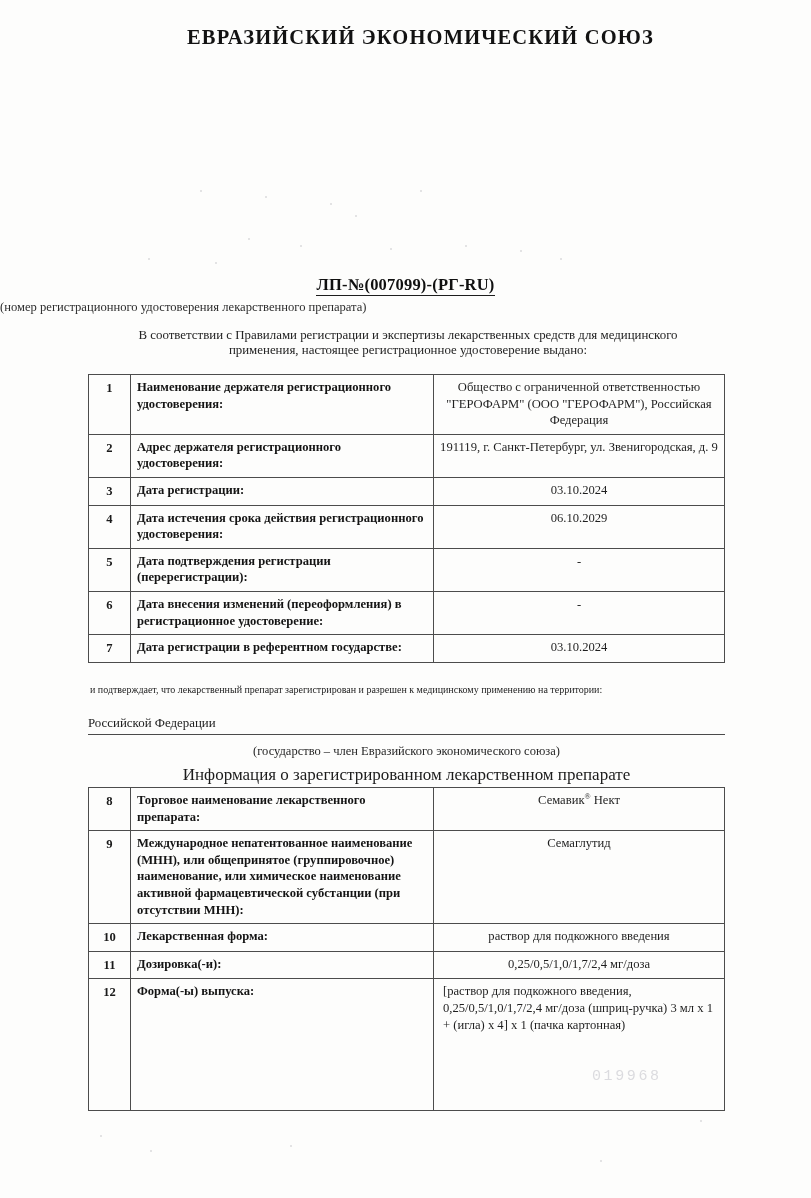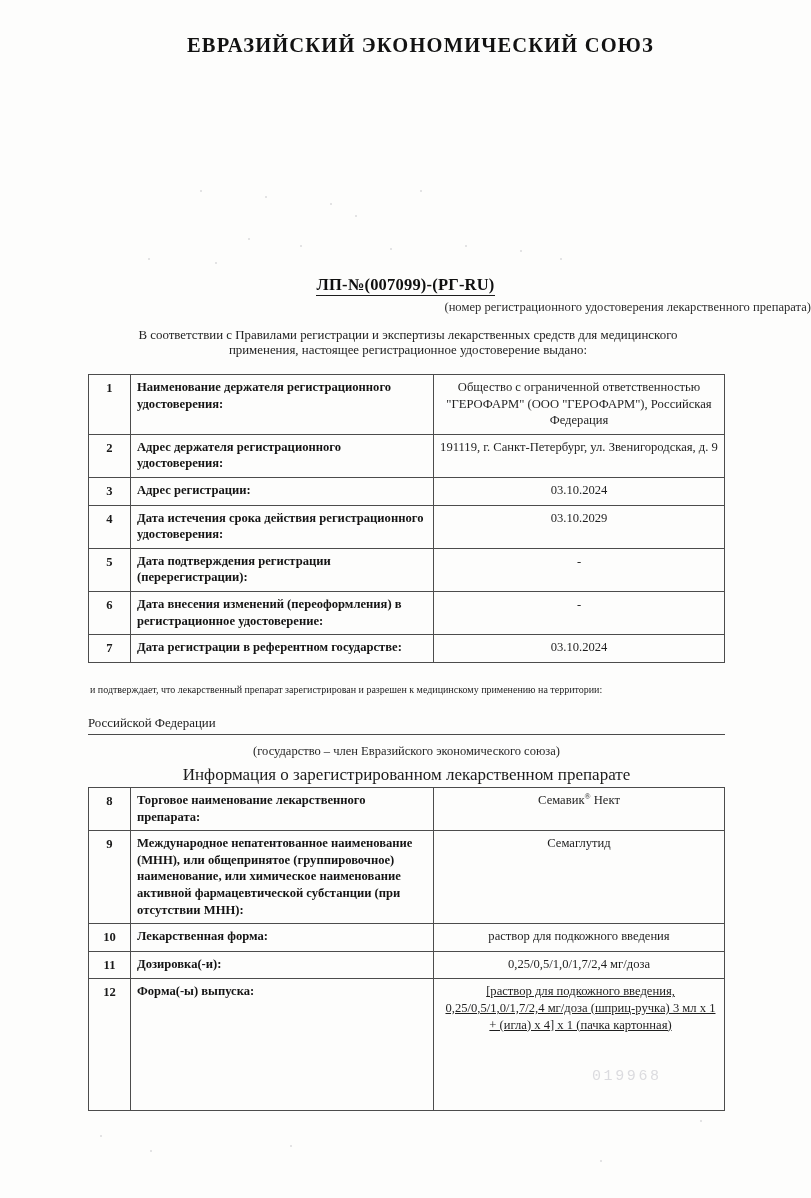--- a/index.html
+++ b/index.html
@@ -28,21 +28,21 @@
   .speckle {
     position: absolute;
     background: #b9b9bd;
     border-radius: 50%;
     opacity: .5;
   }
 
   
   .doc-title {
     position: absolute;
-    top: 34px;
+    top: 26px;
     left: 0;
     right: 0;
     text-align: center;
     font-family: "Liberation Serif", "DejaVu Serif", serif;
     font-weight: bold;
     font-size: 20.5px;
     letter-spacing: 1.15px;
     color: #121212;
     padding-left: 30px;
   }
@@ -61,21 +61,21 @@
   }
   .reg-number span {
     border-bottom: 1.6px solid #1d1d1d;
     padding-bottom: 1px;
   }
   .reg-caption {
     position: absolute;
     top: 300px;
     left: 0;
     right: 0;
-    text-align: right;
+    text-align: left;
     font-size: 12.6px;
     color: #2d2d2d;
   }
 
   .intro {
     position: absolute;
     top: 328px;
     left: 108px;
     width: 600px;
     text-align: center;
@@ -110,23 +110,22 @@
     width: 290px;
     font-weight: bold;
     color: #141414;
   }
   .c-value {
     text-align: center;
     color: #1f1f1f;
     font-weight: normal;
   }
   .c-value.left {
-    text-align: center;
+    text-align: left;
     padding-left: 9px !important;
-    text-decoration: underline;
   }
 
   #table-top { top: 374px; }
   #table-bottom { top: 787px; }
 
   
   .mid-confirm {
     position: absolute;
     top: 681px;
     left: 90px;
@@ -223,27 +222,27 @@
         <td class="c-label">Наименование держателя регистрационного удостоверения:</td>
         <td class="c-value">Общество с ограниченной ответственностью "ГЕРОФАРМ" (ООО "ГЕРОФАРМ"), Российская Федерация</td>
       </tr>
       <tr>
         <td class="c-num">2</td>
         <td class="c-label">Адрес держателя регистрационного удостоверения:</td>
         <td class="c-value">191119, г. Санкт-Петербург, ул. Звенигородская, д. 9</td>
       </tr>
       <tr>
         <td class="c-num">3</td>
-        <td class="c-label">Адрес регистрации:</td>
+        <td class="c-label">Дата регистрации:</td>
         <td class="c-value">03.10.2024</td>
       </tr>
       <tr>
         <td class="c-num">4</td>
         <td class="c-label">Дата истечения срока действия регистрационного удостоверения:</td>
-        <td class="c-value">03.10.2029</td>
+        <td class="c-value">06.10.2029</td>
       </tr>
       <tr>
         <td class="c-num">5</td>
         <td class="c-label">Дата подтверждения регистрации (перерегистрации):</td>
         <td class="c-value">-</td>
       </tr>
       <tr>
         <td class="c-num">6</td>
         <td class="c-label">Дата внесения изменений (переоформления) в регистрационное удостоверение:</td>
         <td class="c-value">-</td>

